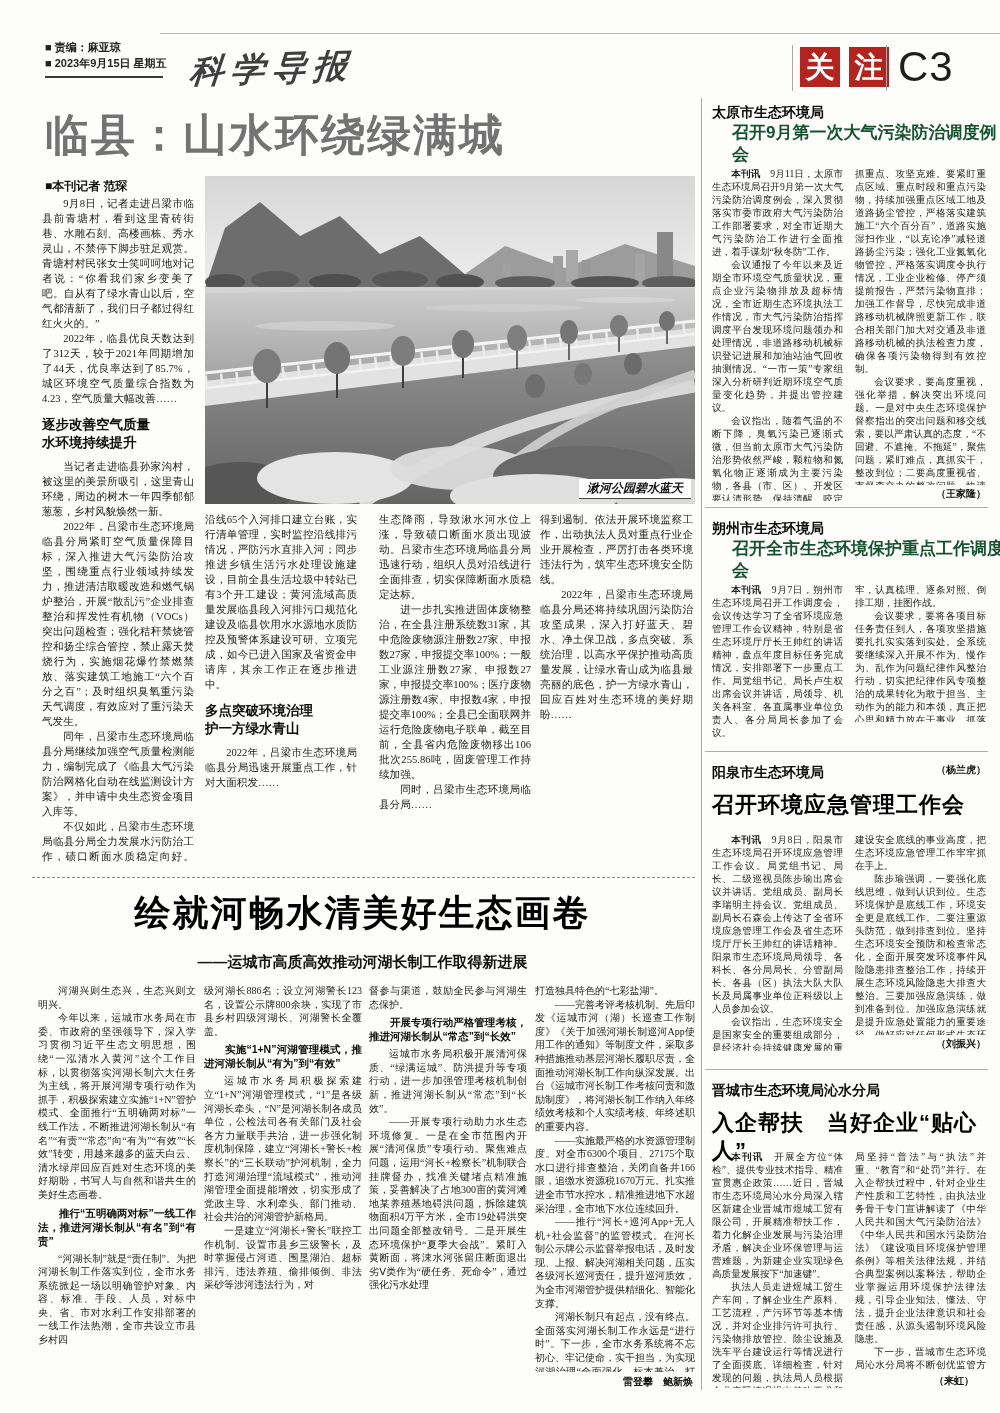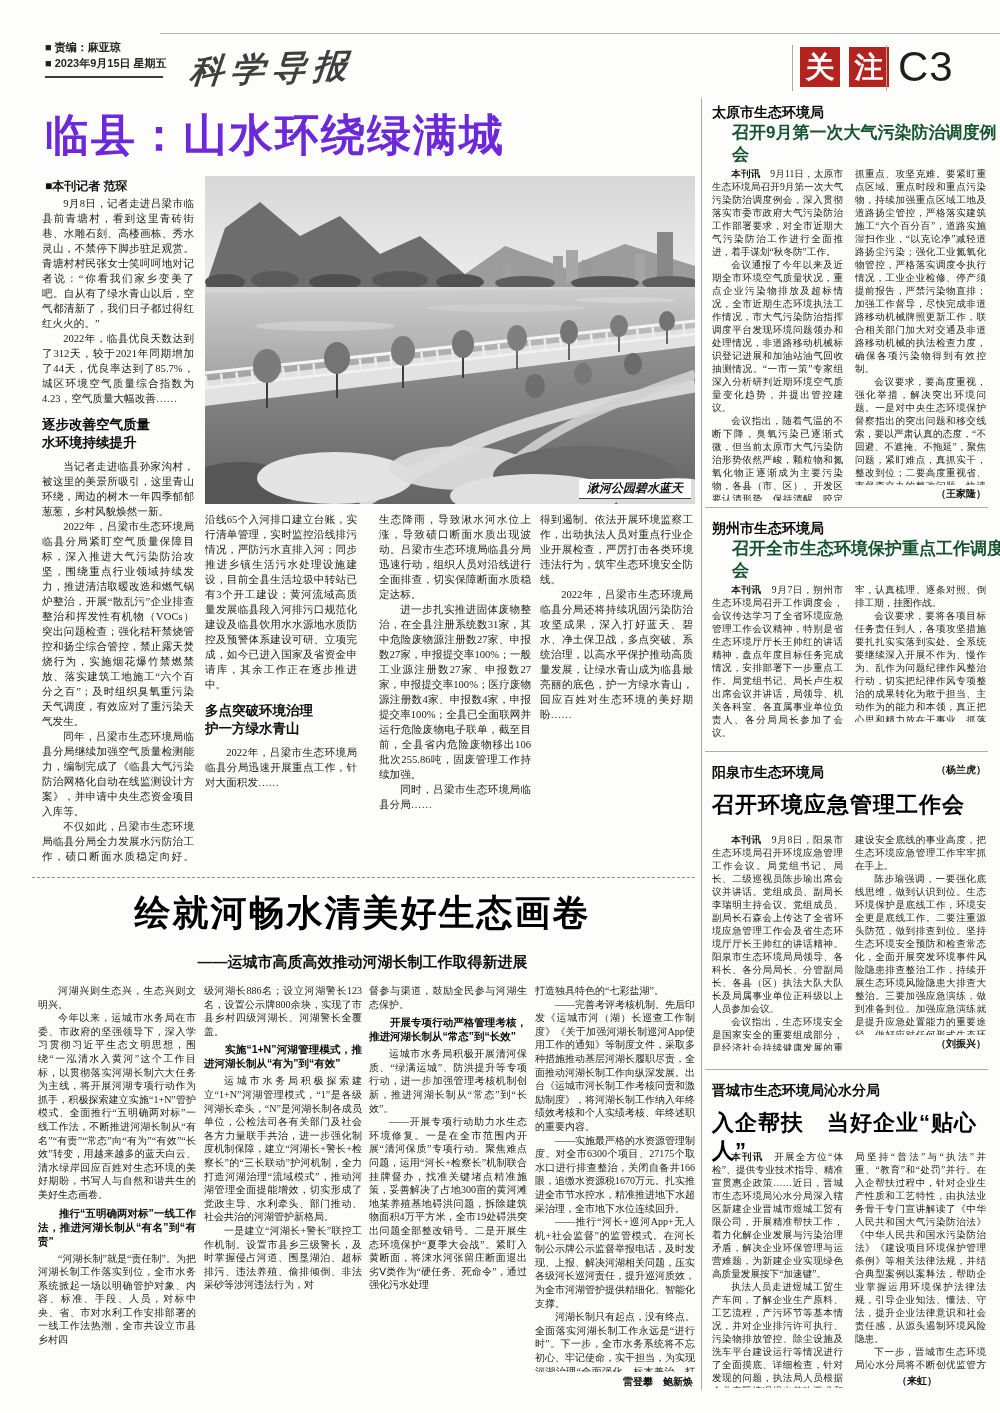--- a/index.html
+++ b/index.html
@@ -10,21 +10,21 @@
   
   .ed-line{font:bold 11px/15px "Liberation Sans",sans-serif;color:#222;}
   .ed-rule{background:#3a3a3a;}
   .logo{font:bold italic 34px/40px "DejaVu Serif",serif;color:#3f3f3f;letter-spacing:7px;
         transform:skewX(-7deg) rotate(-2deg);}
   .sec-box{width:40px;height:40px;display:inline-block;text-align:center;margin-right:5px;}
   .sec-box span{font:bold 29px/40px "Liberation Sans",sans-serif;color:#fff;}
   .pageno{font:500 42px/46px "Liberation Sans",sans-serif;color:#1e1e1e;letter-spacing:1px;}
   .vbar{width:1px;background:#a9a9a9;}
   
-  .headA{font:900 44px/50px "Liberation Sans",sans-serif;color:#6d28d9;letter-spacing:2px;}
+  .headA{font:900 44px/50px "Liberation Sans",sans-serif;color:#737373;letter-spacing:2px;}
   .bylineA{font:bold 12px/16px "Liberation Sans",sans-serif;color:#111;}
   .colA{font:10.6px/15px "Liberation Serif",serif;text-align:justify;overflow:hidden;}
   .colB{font:10px/13.6px "Liberation Serif",serif;text-align:justify;overflow:hidden;}
   .colS{font:9.6px/13px "Liberation Serif",serif;text-align:justify;overflow:hidden;}
   .it-p{text-indent:2em;margin:0;}
   .it-c{text-indent:0;margin:0;}
   .it-S{font:bold 13.5px/18px "Liberation Sans",sans-serif;color:#0c0c0c;text-indent:0;
         margin:10px 0 7px;white-space:pre-line;}
   .it-s{font:bold 10.5px/14px "Liberation Sans",sans-serif;color:#0c0c0c;text-indent:2em;margin:4px 0;}
   .lead-b{font-family:"Liberation Sans",sans-serif;font-weight:bold;}
@@ -244,15 +244,15 @@
   <div class="abs kicker" style="left:712px;top:1081px;width:276px;">晋城市生态环境局沁水分局</div>
   <div class="abs headE" style="left:712px;top:1103px;width:278px;">入企帮扶　当好企业“贴心人”</div>
   <div class="abs colS" style="left:712px;top:1150px;width:131px;height:238px;">
       <div class="it-p"><b class="lead-b">本刊讯　</b>开展全方位“体检”、提供专业技术指导、精准宣贯惠企政策……近日，晋城市生态环境局沁水分局深入辖区新建企业晋城市煜城工贸有限公司，开展精准帮扶工作，着力化解企业发展与污染治理矛盾，解决企业环保管理与运营难题，为新建企业实现绿色高质量发展按下“加速键”。</div>
       <div class="it-p">执法人员走进煜城工贸生产车间，了解企业生产原料、工艺流程，产污环节等基本情况，并对企业排污许可执行、污染物排放管控、除尘设施及洗车平台建设运行等情况进行了全面摸底、详细检查，针对发现的问题，执法局人员根据企业实际情况提出整改要求和解决办法，要求企业压实责任，限期整改。</div>
     </div>
   <div class="abs colS" style="left:855px;top:1150px;width:131px;height:222px;">
       <div class="it-c">局坚持“普法”与“执法”并重、“教育”和“处罚”并行。在入企帮扶过程中，针对企业生产性质和工艺特性，由执法业务骨干专门宣讲解读了《中华人民共和国大气污染防治法》《中华人民共和国水污染防治法》《建设项目环境保护管理条例》等相关法律法规，并结合典型案例以案释法，帮助企业掌握运用环境保护法律法规，引导企业知法、懂法、守法，提升企业法律意识和社会责任感，从源头遏制环境风险隐患。</div>
       <div class="it-p">下一步，晋城市生态环境局沁水分局将不断创优监管方式，靠前服务、跟进服务、精准服务，当好企业“贴心人”，助力企业破解减污治污难点堵点，奋力绘就民生效益、生态效益、经济效益共促共赢新局面。</div>
     </div>
-  <div class="abs sig" style="left:806px;top:1374px;width:131px;">（来虹）</div>
+  <div class="abs sig" style="left:843px;top:1374px;width:131px;">（来虹）</div>
 
 </div>
 
 </body></html>

